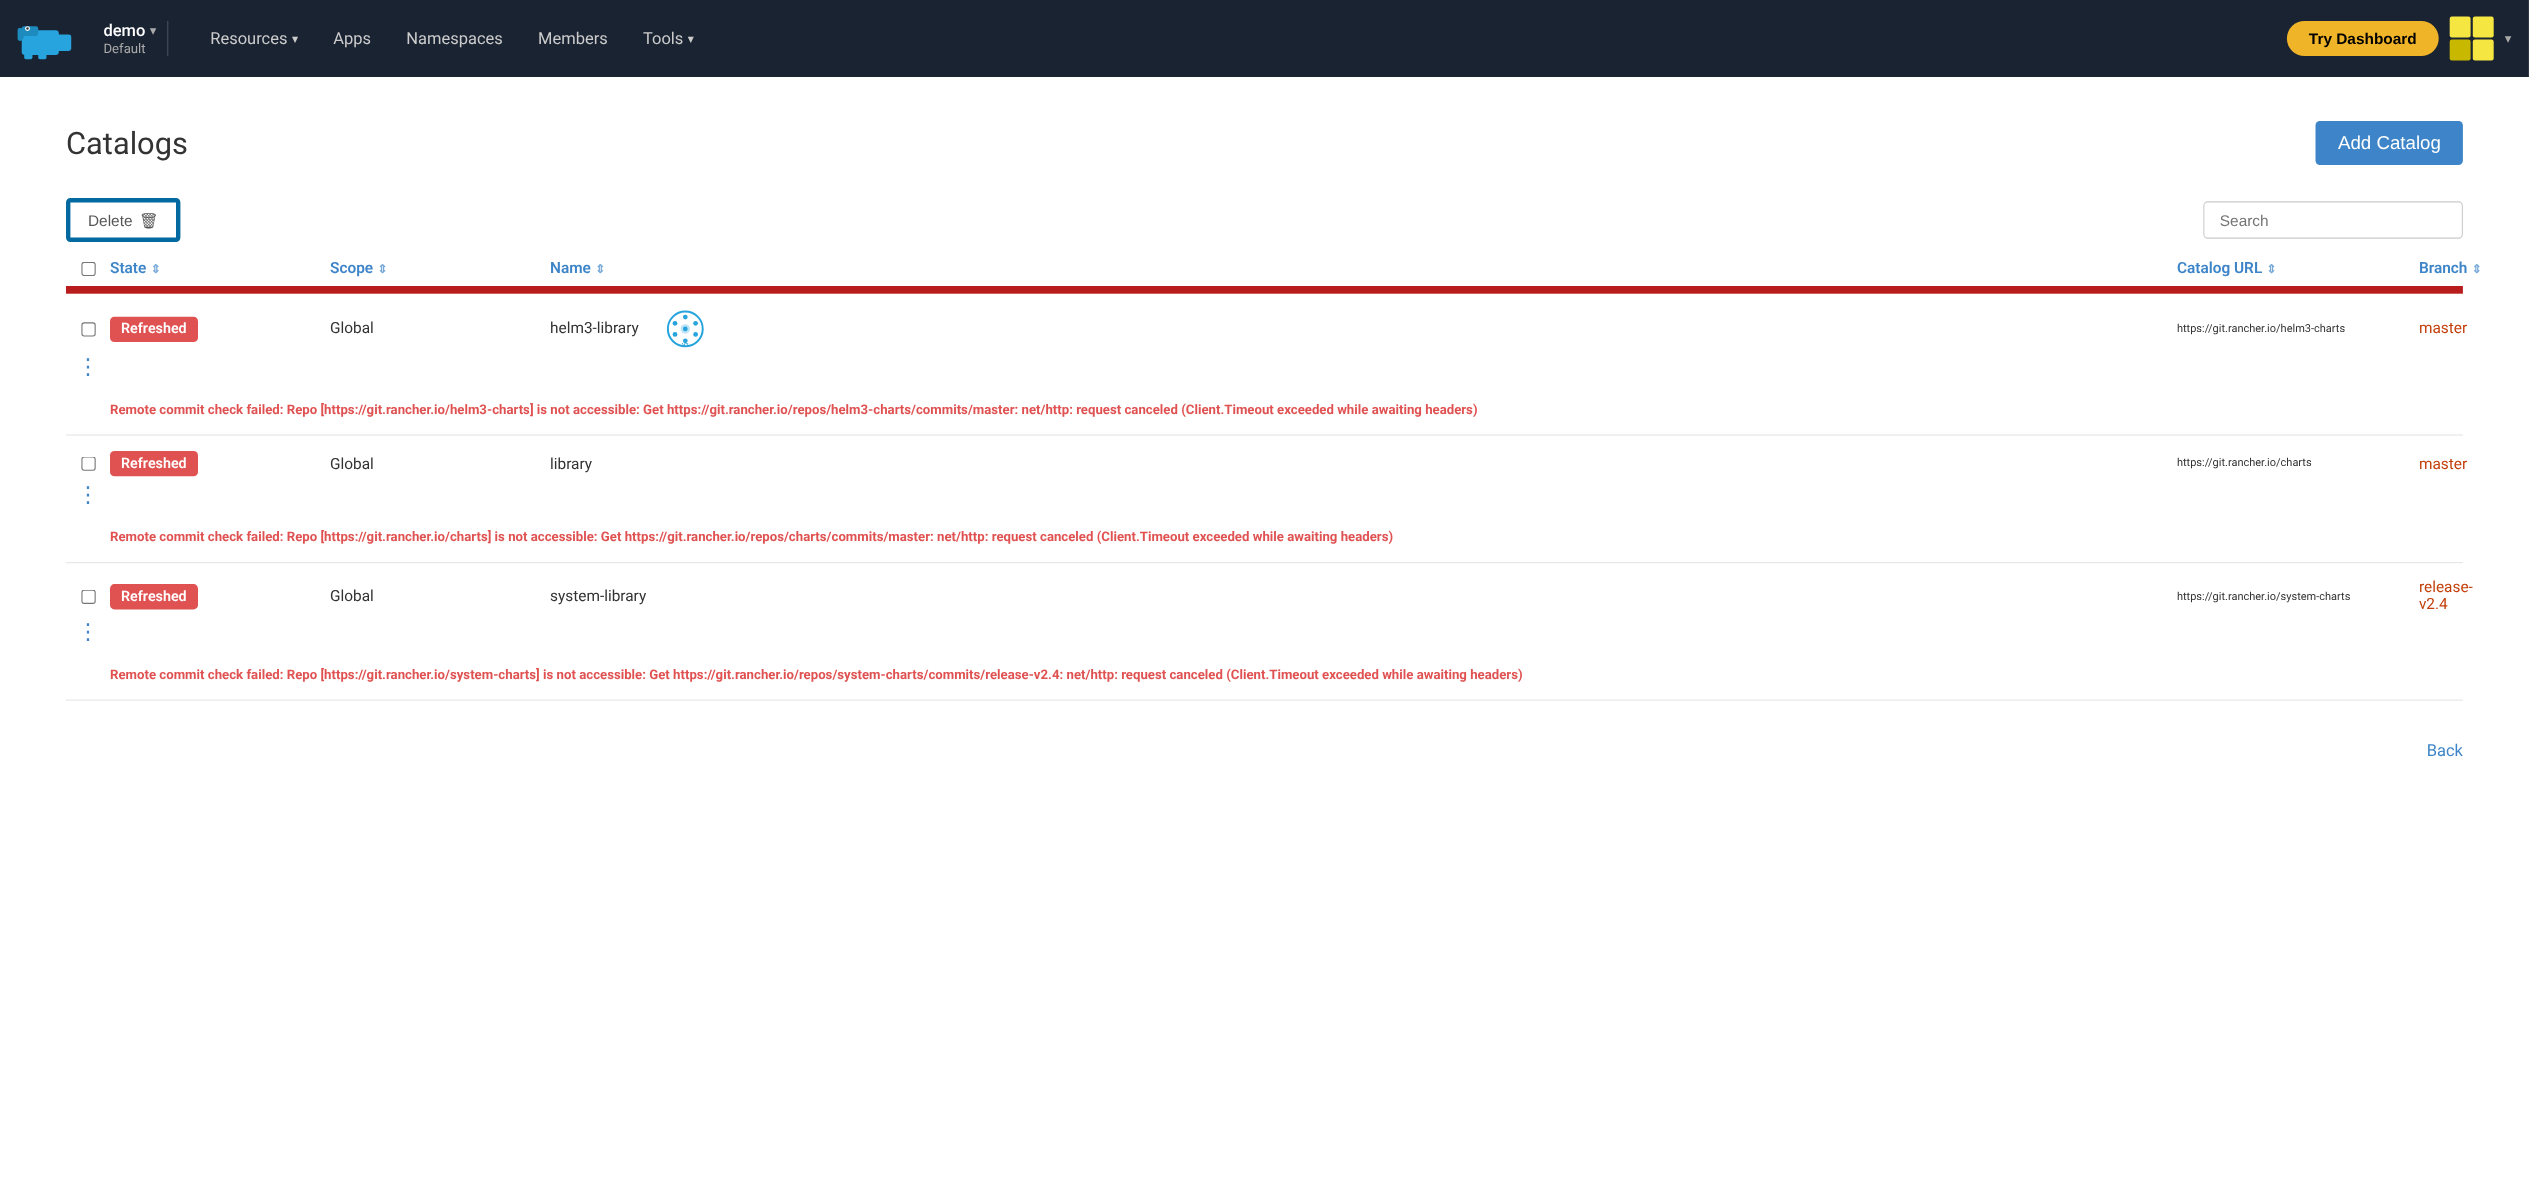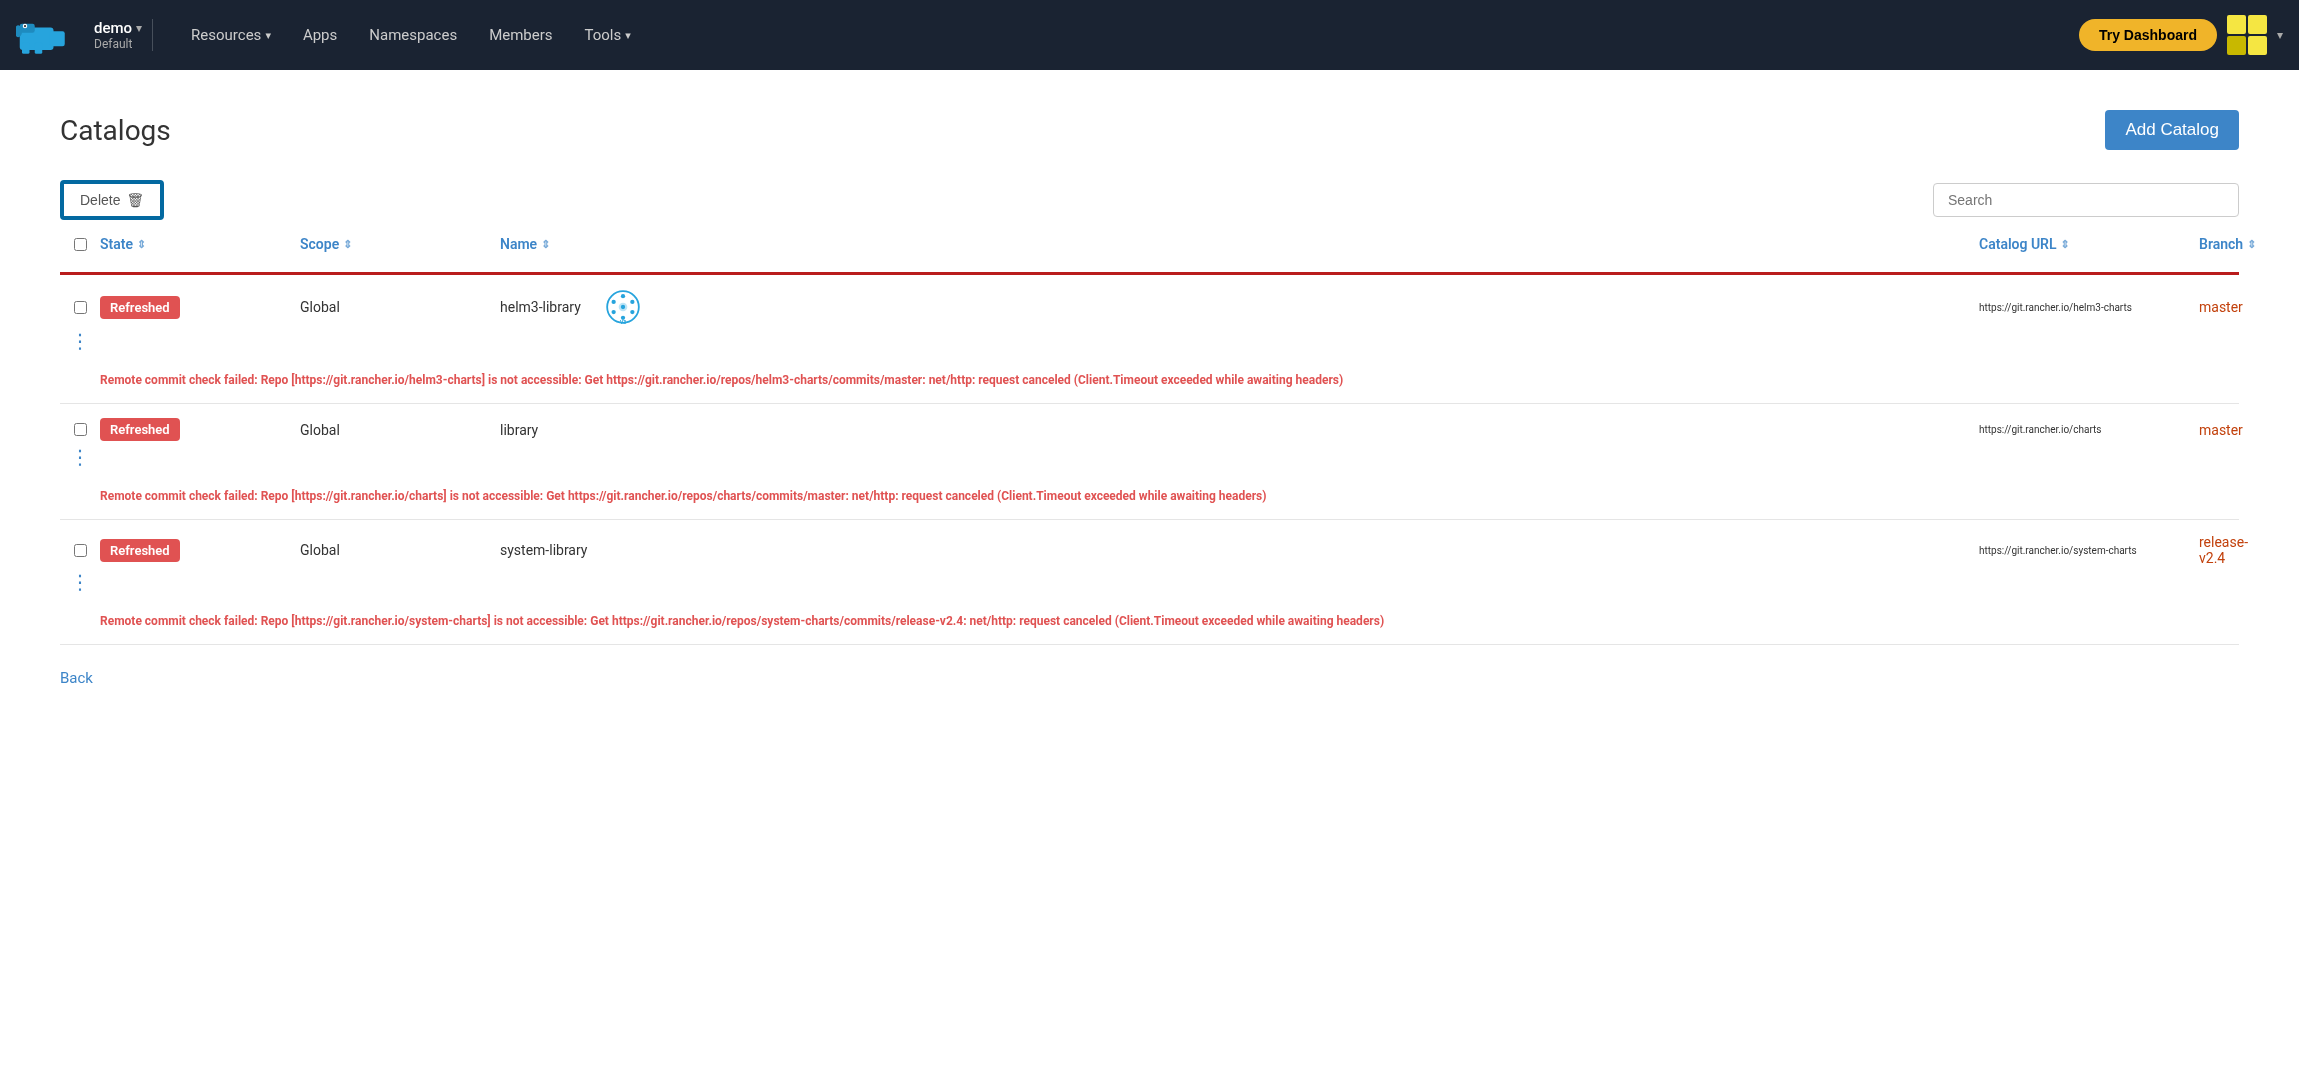--- a/index.html
+++ b/index.html
@@ -142,34 +142,34 @@
       cursor: pointer;
       display: flex;
       align-items: center;
       gap: 6px;
     }
     .search-input {
       border: 1px solid #ccc;
       border-radius: 4px;
       padding: 8px 14px;
       font-size: 14px;
-      width: 306px;
+      width: 236px;
       color: #999;
       outline: none;
     }
 
     
     .table-container {
       width: 100%;
     }
     .table-header {
       display: grid;
       grid-template-columns: 40px 200px 200px 1fr 220px 40px;
-      border-bottom: 3px solid #b91c1c;
-      padding-bottom: 20px;
+      border-bottom: 7px solid #b91c1c;
+      padding-bottom: 8px;
       margin-bottom: 0;
     }
     .th {
       color: #3d85c8;
       font-size: 14px;
       font-weight: 600;
       display: flex;
       align-items: center;
       gap: 4px;
       cursor: pointer;
@@ -241,22 +241,22 @@
       padding: 0 0 14px 40px;
       color: #e05252;
       font-size: 12px;
       line-height: 1.5;
       font-weight: bold;
     }
 
     
     .back-container {
       display: flex;
-      justify-content: flex-start;
-      margin-top: 24px;
+      justify-content: flex-end;
+      margin-top: 36px;
     }
     .back-link {
       color: #3d85c8;
       font-size: 15px;
       cursor: pointer;
       text-decoration: none;
     }
 
     
     .helm-icon {

